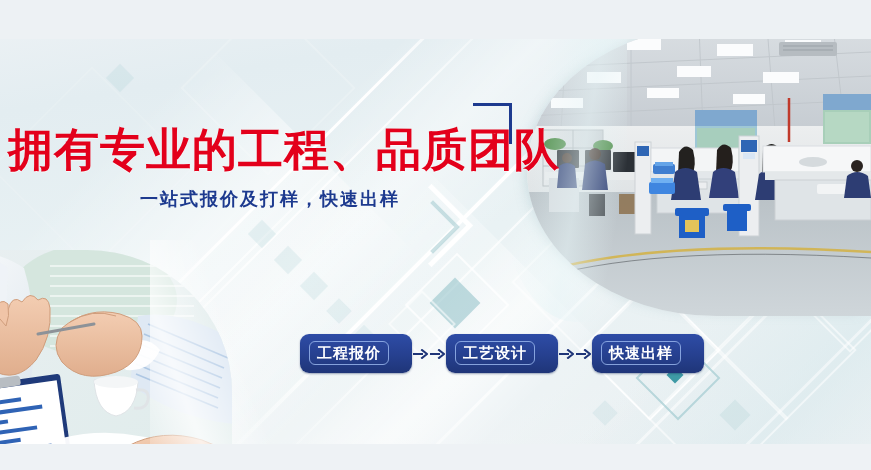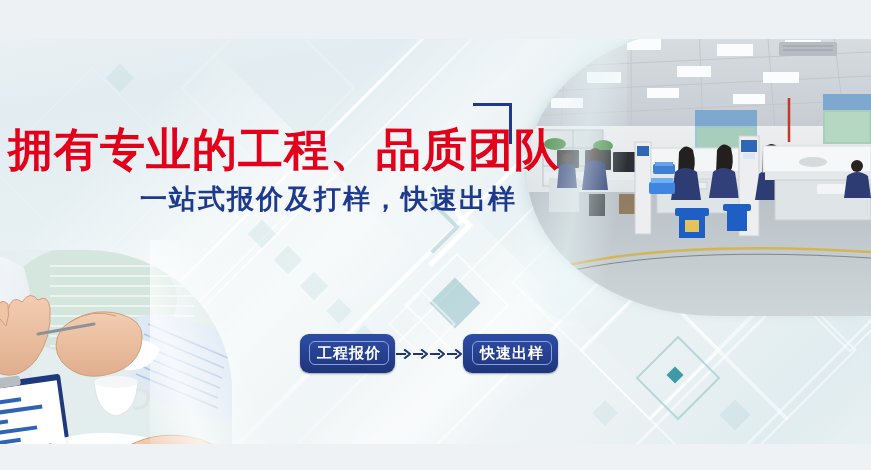--- a/index.html
+++ b/index.html
@@ -77,41 +77,41 @@
     position:absolute;left:8px;top:126px;z-index:25;
     color:#e3001b;
     font-size:45px;line-height:48px;
     font-weight:bold;letter-spacing:1px;
     white-space:nowrap;
     text-shadow:0 1px 0 rgba(255,255,255,.6);
   }
   #subline{
     position:absolute;left:140px;top:183px;z-index:25;
     color:#1d3a8f;
-    font-size:27px;line-height:32px;
+    font-size:18px;line-height:32px;
     font-weight:bold;letter-spacing:2px;
     white-space:nowrap;
   }
   
   #corner-bracket{
     position:absolute;left:473px;top:103px;width:36px;height:38px;z-index:26;
     border-top:3px solid #1d3a8f;
     border-right:3px solid #1d3a8f;
   }
 
   
   #process-flow{
     position:absolute;left:300px;top:334px;z-index:28;
     display:flex;align-items:center;
   }
   .badge{
     position:relative;
     background:linear-gradient(180deg,#2e4ca6 0%,#26408f 55%,#1f3578 100%);
     border-radius:9px;
-    padding:7px 6px 8px 9px;
+    padding:7px 23px 8px 9px;
     box-shadow:0 1px 2px rgba(20,40,90,.4);
   }
   .badge .inner{
     border:1px solid rgba(150,180,235,.85);
     border-radius:6px;
     padding:2px 7px 3px 7px;
     color:#ffffff;
     font-size:15px;line-height:17px;
     font-weight:bold;letter-spacing:1px;
     white-space:nowrap;
@@ -450,20 +450,23 @@
           <path d="M0 5 H9 M9 1 L14 5 L9 9" stroke="#1f3578" stroke-width="2" fill="none" stroke-linecap="square"></path>
         </svg>
     </div>
 
     <div class="arrow">
       <svg width="15" height="10" viewBox="0 0 15 10">
           <path d="M0 5 H9 M9 1 L14 5 L9 9" stroke="#1f3578" stroke-width="2" fill="none" stroke-linecap="square"></path>
         </svg>
     </div>
 
+    <div class="badge">
+      <div class="inner">工艺设计</div>
+    </div>
     <div class="arrow">
       <svg width="15" height="10" viewBox="0 0 15 10">
           <path d="M0 5 H9 M9 1 L14 5 L9 9" stroke="#1f3578" stroke-width="2" fill="none" stroke-linecap="square"></path>
         </svg>
     </div>
 
     <div class="arrow">
       <svg width="15" height="10" viewBox="0 0 15 10">
           <path d="M0 5 H9 M9 1 L14 5 L9 9" stroke="#1f3578" stroke-width="2" fill="none" stroke-linecap="square"></path>
         </svg>

